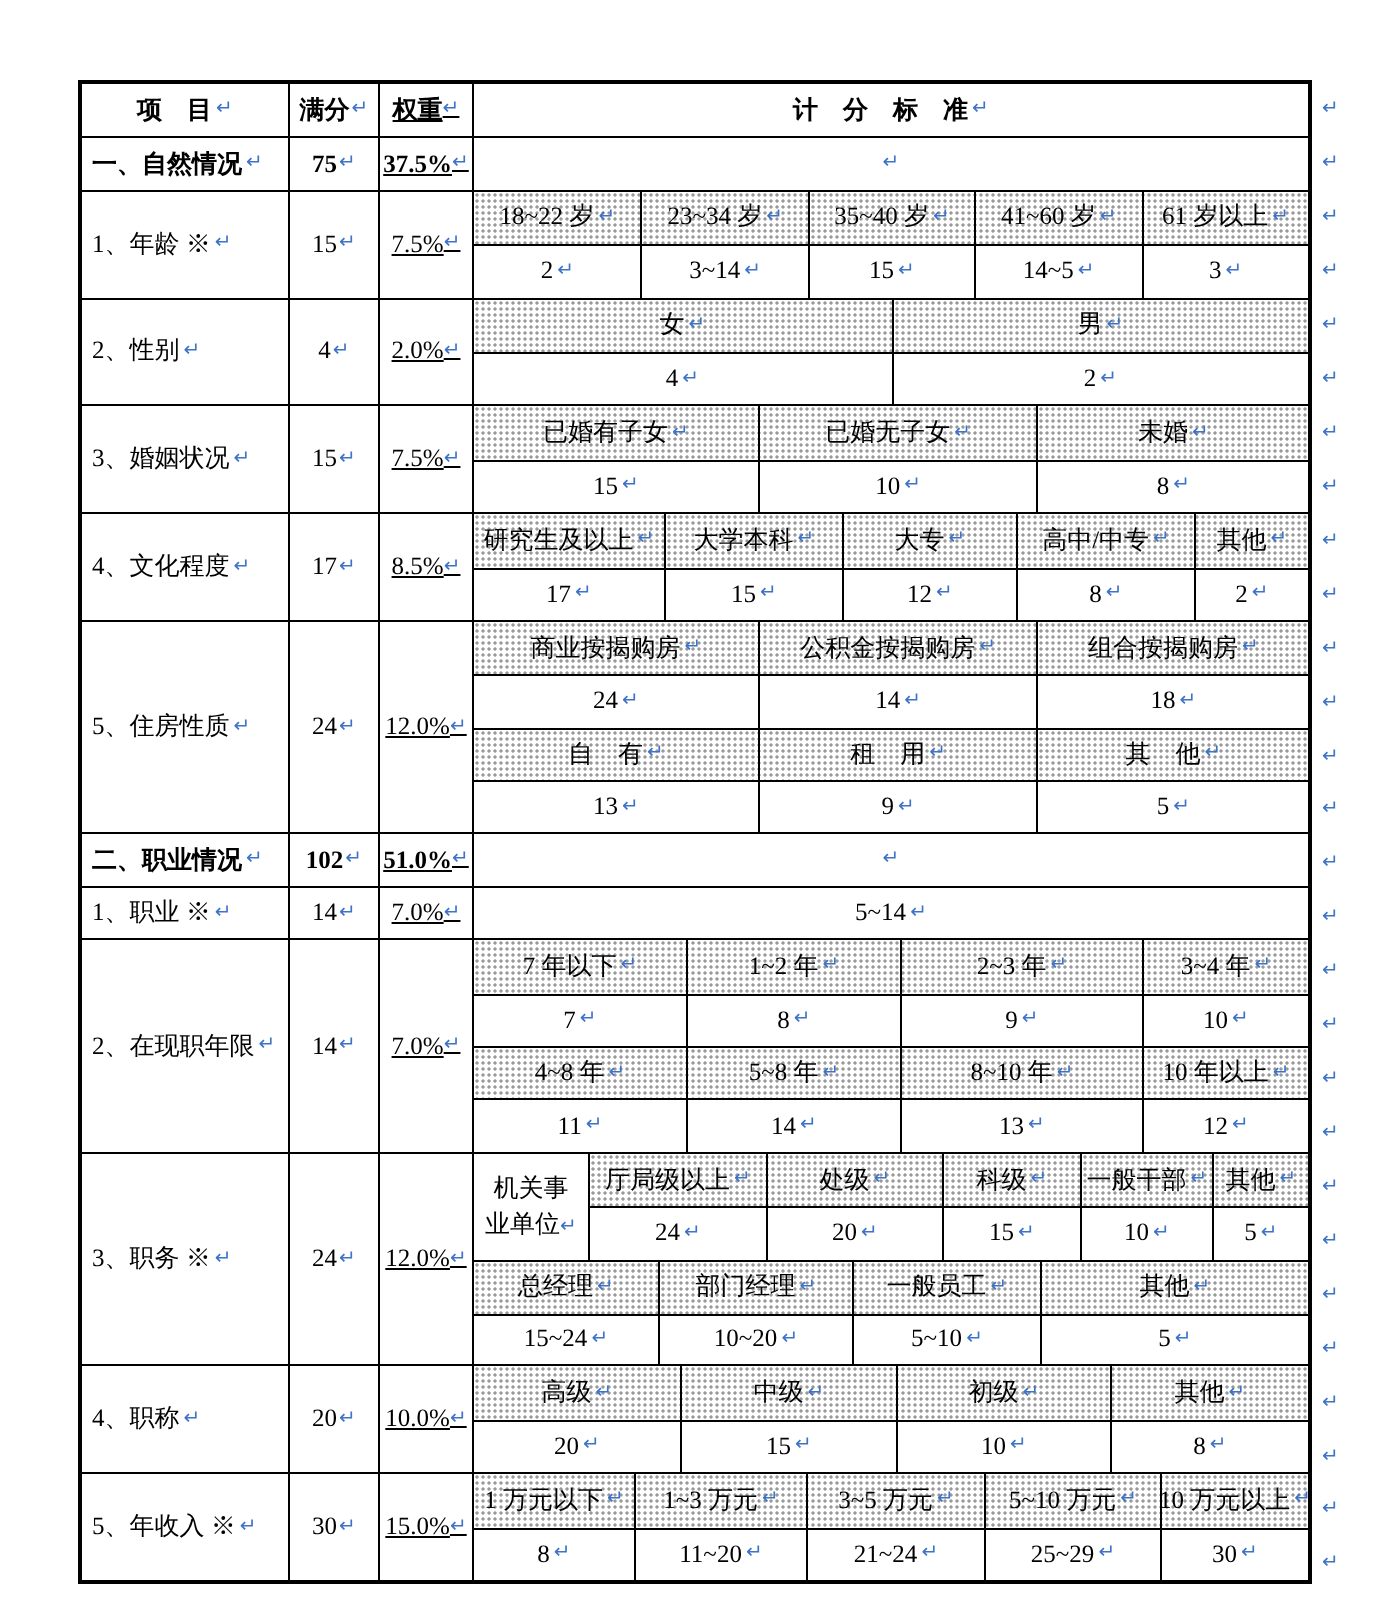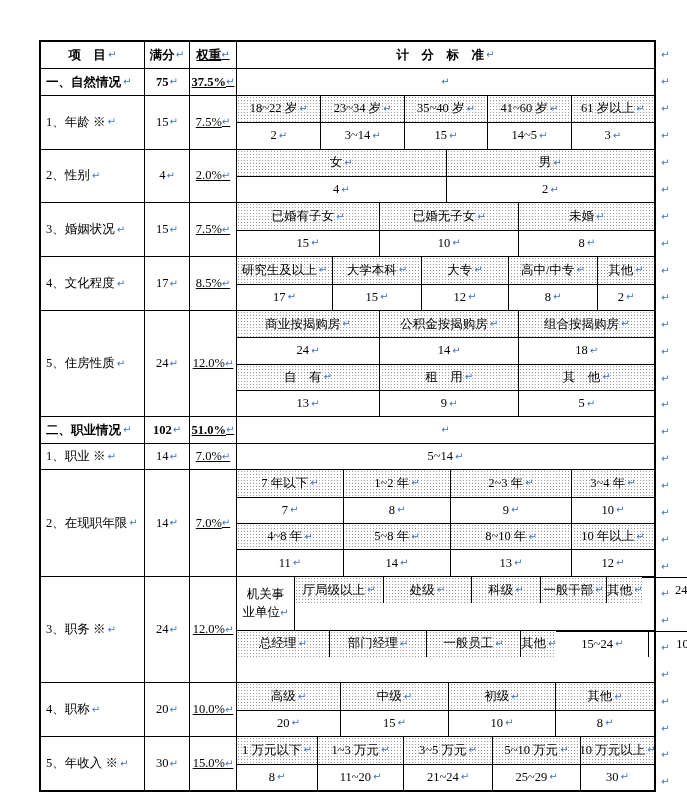--- a/index.html
+++ b/index.html
@@ -49,21 +49,21 @@
   .shade { background-color:#fefefe;
            background-image:radial-gradient(circle,#9a9a9a .75px,rgba(0,0,0,0) .85px);
            background-size:3px 3px; }
 
   
   .dhalf { display:flex; height:52.8px; }
   .dhalf + .dhalf { border-top:1px solid #000; }
   .dlabel { width:58px; border-right:1px solid #000; display:flex; flex-direction:column;
             align-items:center; justify-content:center; text-align:center; line-height:1.45; }
   .gtext { width:46px; word-break:break-all; text-align:center; }
-  .dright { flex:1; display:flex; flex-direction:row; min-width:0; }
+  .dright { flex:1; display:flex; flex-direction:column; min-width:0; }
 
   
   .rail { position:absolute; left:661px; top:42px; display:flex; flex-direction:column; }
   .rail .mk { height:26.93px; display:flex; align-items:center; }
 </style>
 </head>
 <body>
 
 <div class="wrap">
 

